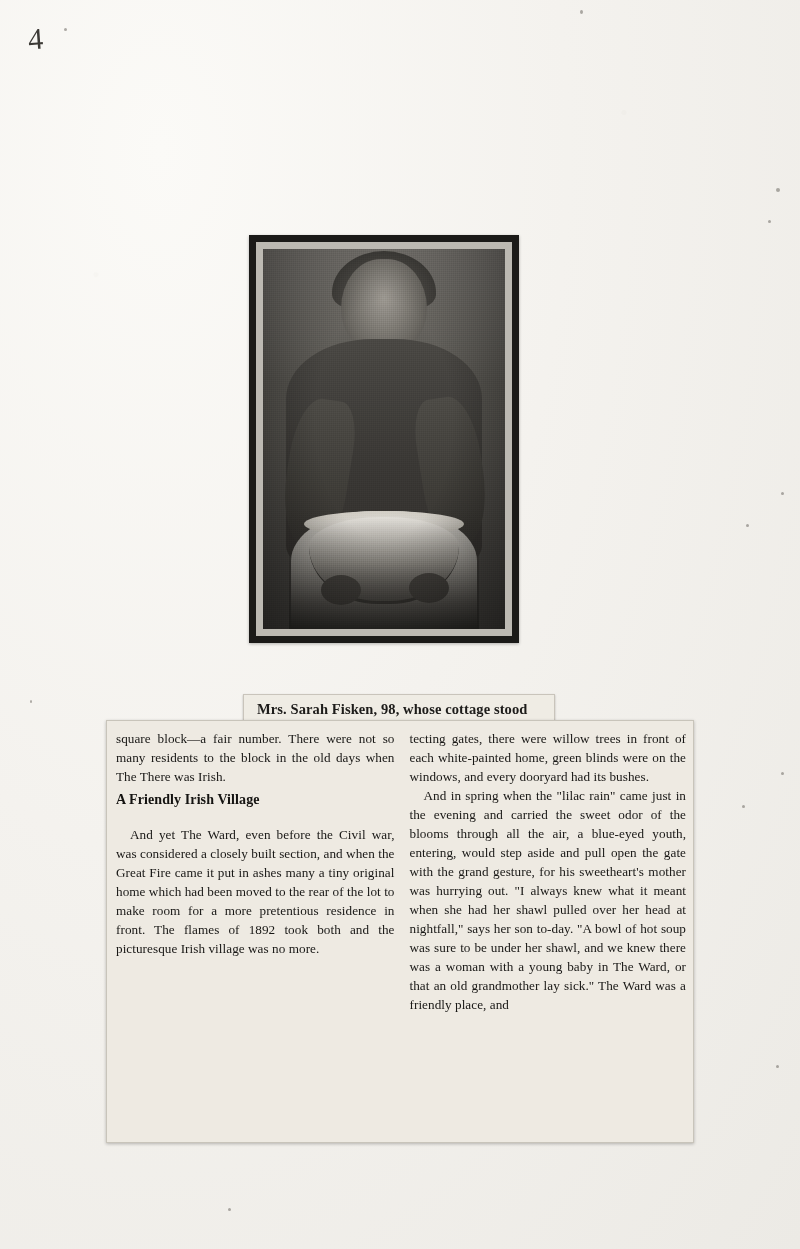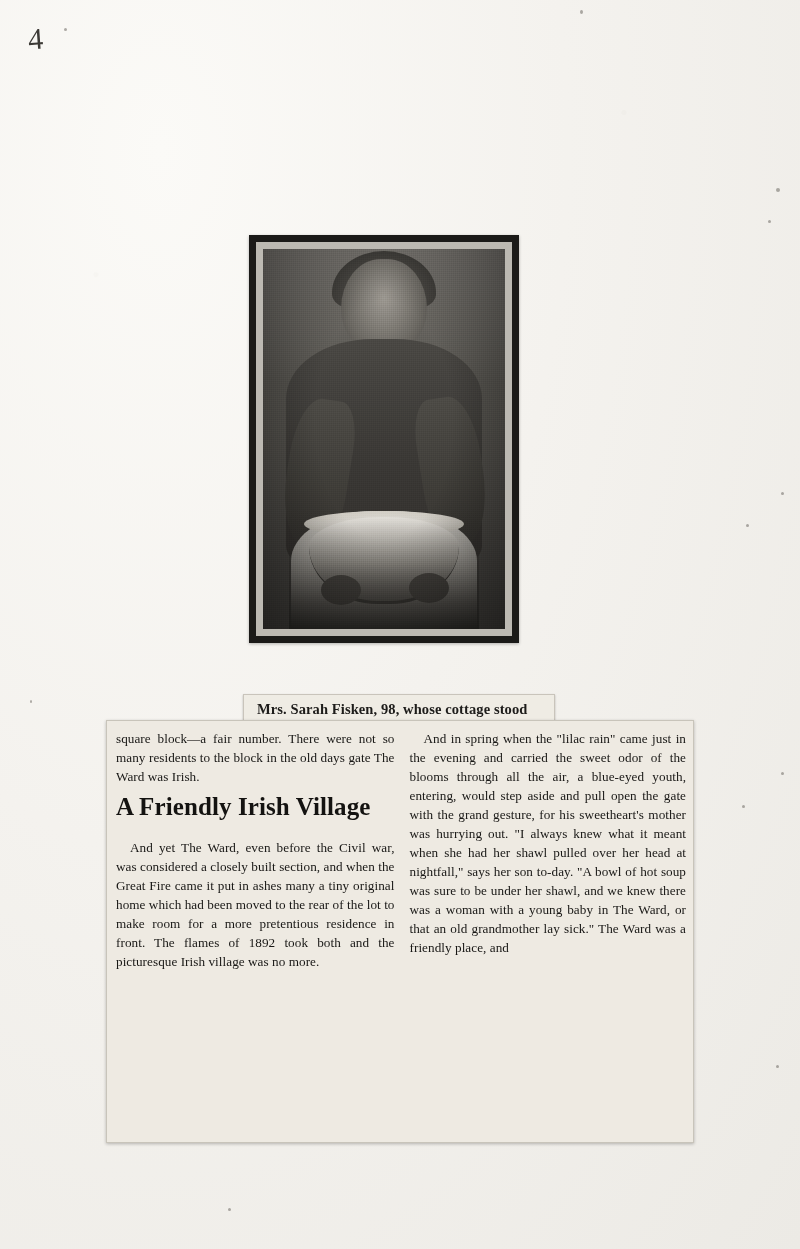--- a/index.html
+++ b/index.html
@@ -189,21 +189,21 @@
     line-height: 1.44;
     color: #181715;
     margin: 0 0 0 0;
     text-align: justify;
     text-indent: 14px;
     letter-spacing: .05px;
   }
   .art-p.noindent { text-indent: 0; }
   .subhead {
     font-family: "Liberation Serif", serif;
-    font-size: 25px;
+    font-size: 14px;
     line-height: 1.2;
     color: #141311;
     margin: 6px 0 3px 0;
     letter-spacing: .1px;
   }
   .art-p.tight { margin-top: 16px; }
 
   
   .torn-edge {
     position: absolute;
@@ -254,22 +254,23 @@
 
   <div class="caption-clip">
     <div class="torn-edge"></div>
     <div class="caption-text">Mrs. Sarah Fisken, 98, whose cottage stood beyond the marsh, on the lake.</div>
   </div>
 
   <div class="article-clip">
     <div class="torn-edge"></div>
 
     <div class="col left">
-      <p class="art-p noindent">square block—a fair number. There were not so many residents to the block in the old days gate The Ward was Irish.</p>
+      <p class="art-p noindent">square block—a fair number. There were not so many residents to the block in the old days when The There was Irish.</p>
       <h2 class="subhead">A Friendly Irish Village</h2>
       <p class="art-p tight">And yet The Ward, even before the Civil war, was considered a closely built section, and when the Great Fire came it put in ashes many a tiny original home which had been moved to the rear of the lot to make room for a more pretentious residence in front. The flames of 1892 took both and the picturesque Irish village was no more.</p>
     </div>
 
     <div class="col right">
+      <p class="art-p noindent">tecting gates, there were willow trees in front of each white-painted home, green blinds were on the windows, and every dooryard had its bushes.</p>
       <p class="art-p">And in spring when the "lilac rain" came just in the evening and carried the sweet odor of the blooms through all the air, a blue-eyed youth, entering, would step aside and pull open the gate with the grand gesture, for his sweetheart's mother was hurrying out. "I always knew what it meant when she had her shawl pulled over her head at nightfall," says her son to-day. "A bowl of hot soup was sure to be under her shawl, and we knew there was a woman with a young baby in The Ward, or that an old grandmother lay sick." The Ward was a friendly place, and</p>
     </div>
   </div>
 </div>
 
 </body></html>

